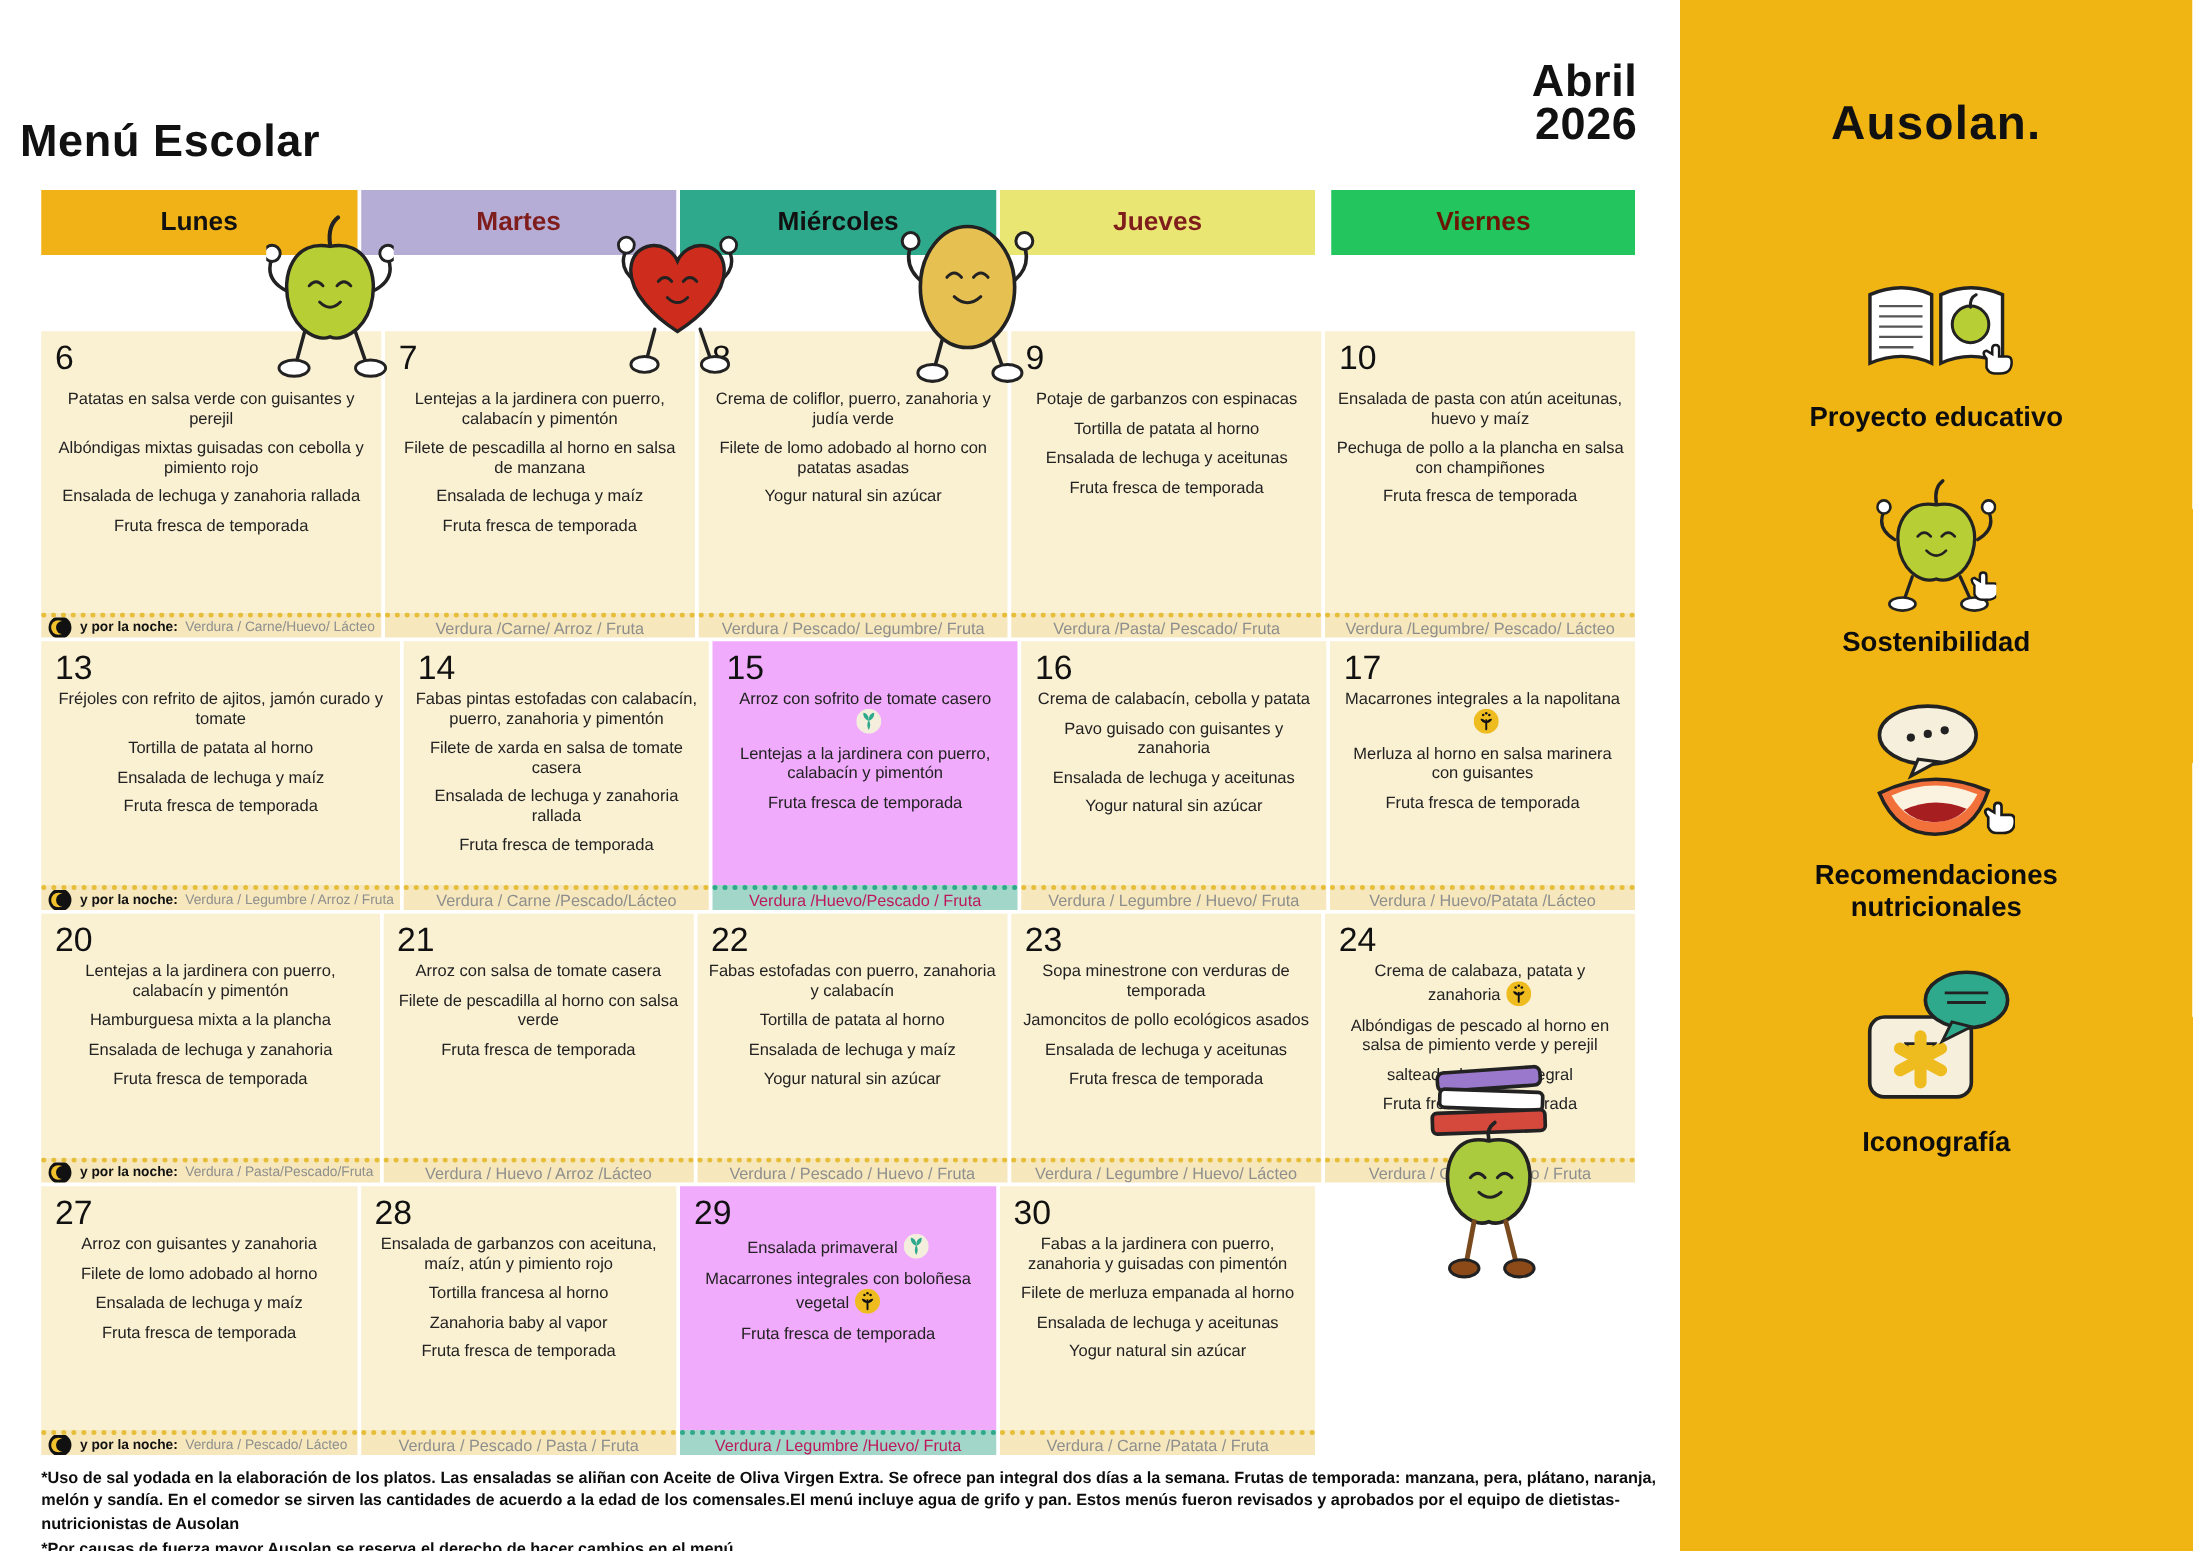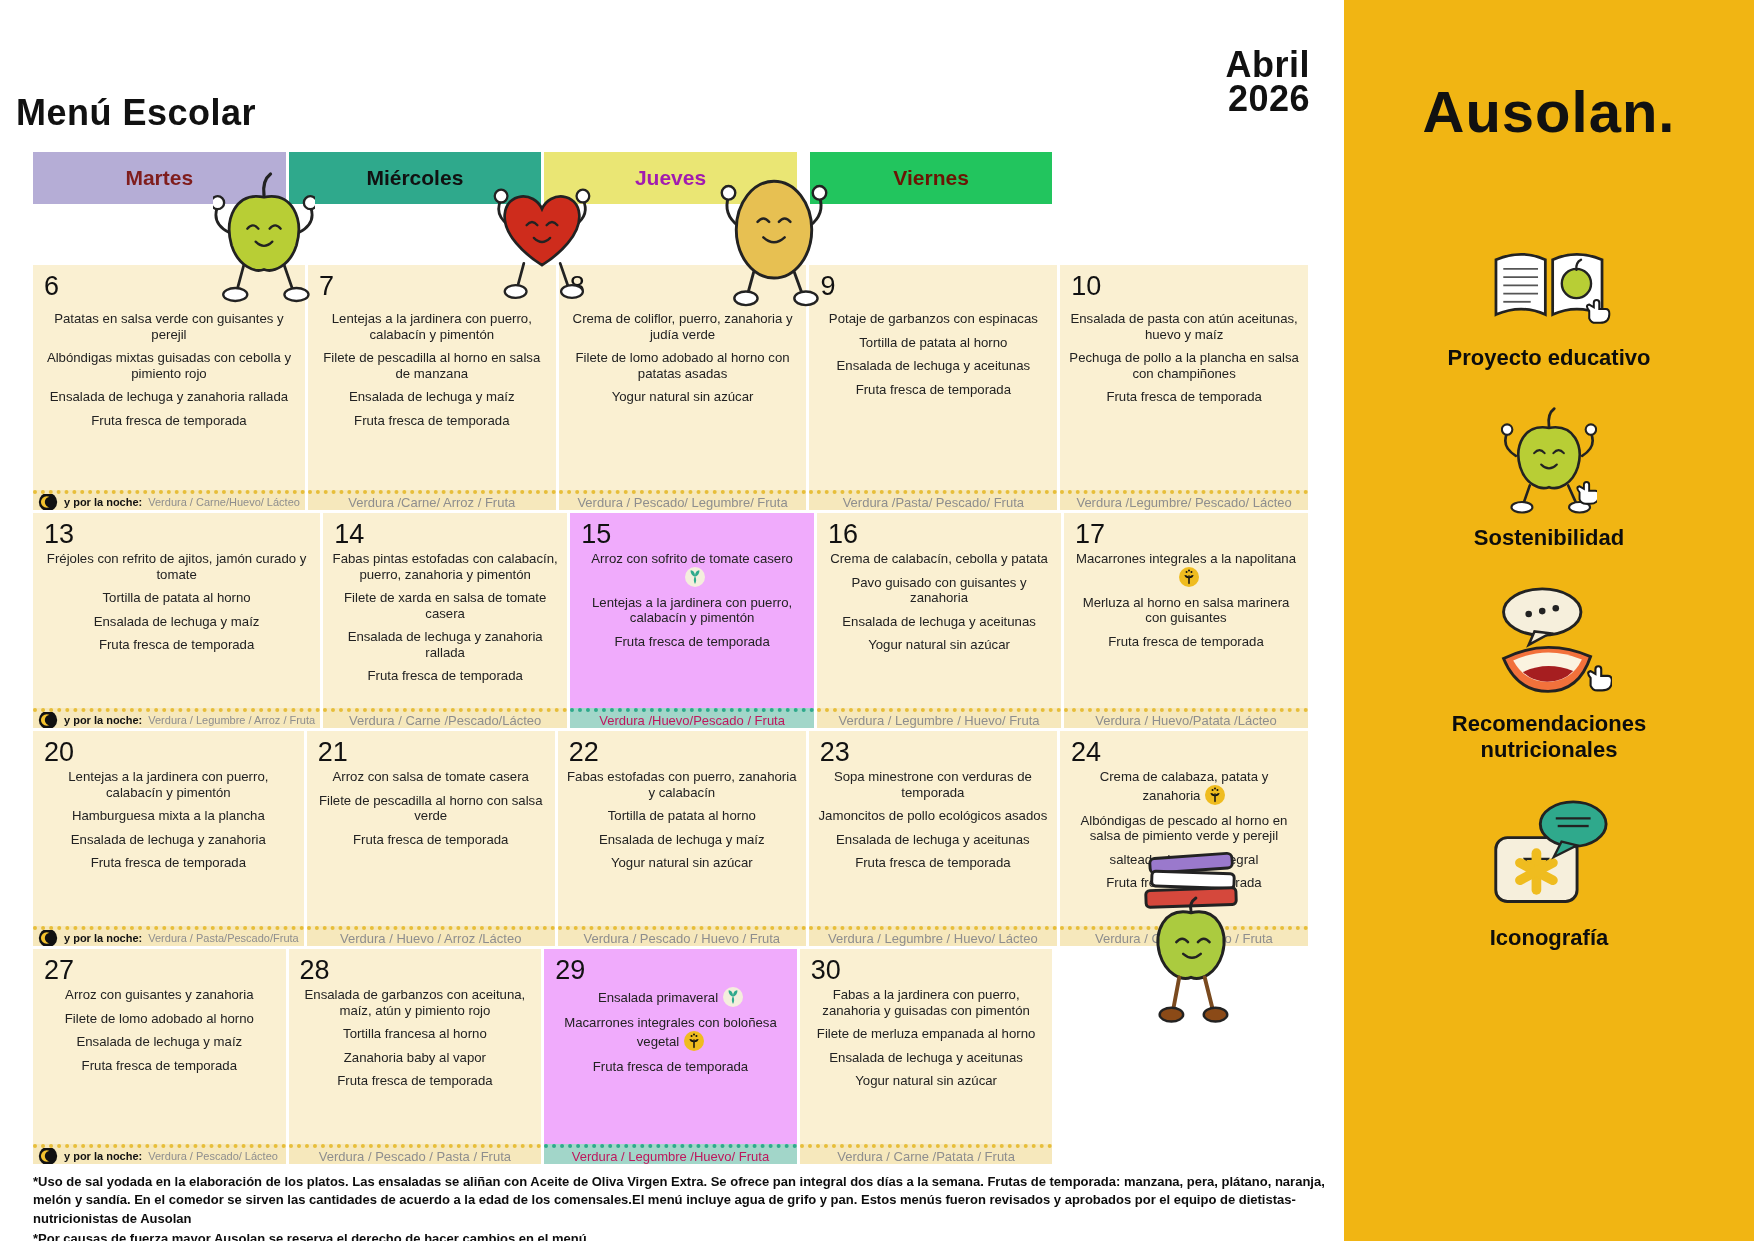--- a/index.html
+++ b/index.html
@@ -31,43 +31,44 @@
   .day-cell.teal .night{background:#A2D6C9;border-top-color:#2FA98C;color:#be185d;}
   .footnotes{position:absolute;left:33px;top:1173px;width:1294px;font-size:13px;font-weight:700;line-height:1.42;color:#0d0d0d;}
   .footnotes p{margin-bottom:2px;}
   .mascot{position:absolute;z-index:6;}
   .mascot svg{display:block;}
   #apple-mascot{left:213px;top:166px;}
   #heart-mascot{left:492px;top:168px;}
   #potato-mascot{left:720px;top:158px;}
   #apple-books{position:absolute;left:1122px;top:850px;z-index:6;}
   .sidebar{position:absolute;right:0;top:0;width:410px;height:1241px;background:#F1B513;display:flex;flex-direction:column;align-items:center;}
-  .brand{margin-top:78px;font-size:58px;font-weight:700;letter-spacing:1px;}
+  .brand{margin-top:78px;font-size:38px;font-weight:700;letter-spacing:1px;}
   .side-items{display:flex;flex-direction:column;align-items:center;width:100%;}
   .side-item{display:flex;flex-direction:column;align-items:center;cursor:pointer;margin-top:34px;}
   .side-item:first-child{margin-top:96px;}
   .side-icon svg{display:block;}
   .side-label{font-size:22px;font-weight:700;text-align:center;line-height:1.18;margin-top:8px;color:#0d0d0d;max-width:300px;}
 </style>
 </head>
 <body>
 
 <div class="main">
   <h1 class="page-title">Menú Escolar</h1>
 
   <div class="month-block">
     <div>Abril</div>
     <div>2026</div>
   </div>
 
   <div class="calendar">
     <div class="weekday-row" id="weekday-row">
+        <div class="weekday" style="background: rgb(240, 178, 22); color: rgb(17, 17, 17);">Lunes</div>
         <div class="weekday" style="background: rgb(181, 173, 214); color: #7f1d1d;">Martes</div>
         <div class="weekday" style="background: rgb(47, 169, 140); color: rgb(17, 17, 17);">Miércoles</div>
-        <div class="weekday" style="background: rgb(234, 230, 116); color: #a21caf;">Jueves</div>
+        <div class="weekday" style="background: rgb(234, 230, 116); color: #7f1d1d;">Jueves</div>
         <div class="weekday" style="background: #22c55e; color: rgb(107, 21, 4); margin-left: 10px;">Viernes</div>
       </div>
     <div id="weeks">
         <div class="week first">
           <div class="day-cell">
             <div class="menu">
               <div class="date-num">6</div>
               <p class="item">Patatas en salsa verde con guisantes y perejil</p>
               <p class="item">Albóndigas mixtas guisadas con cebolla y pimiento rojo</p>
               <p class="item">Ensalada de lechuga y zanahoria rallada</p>

